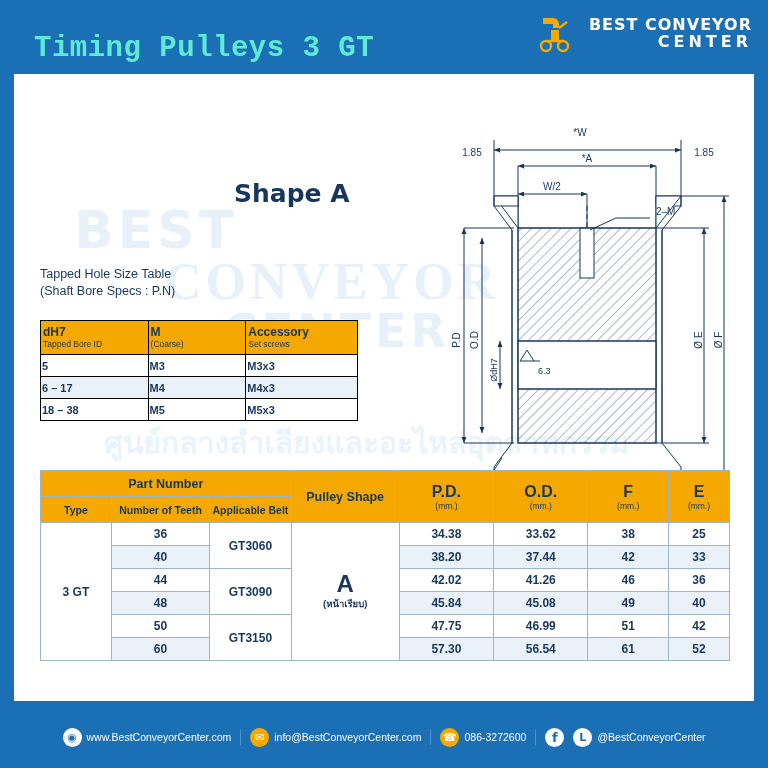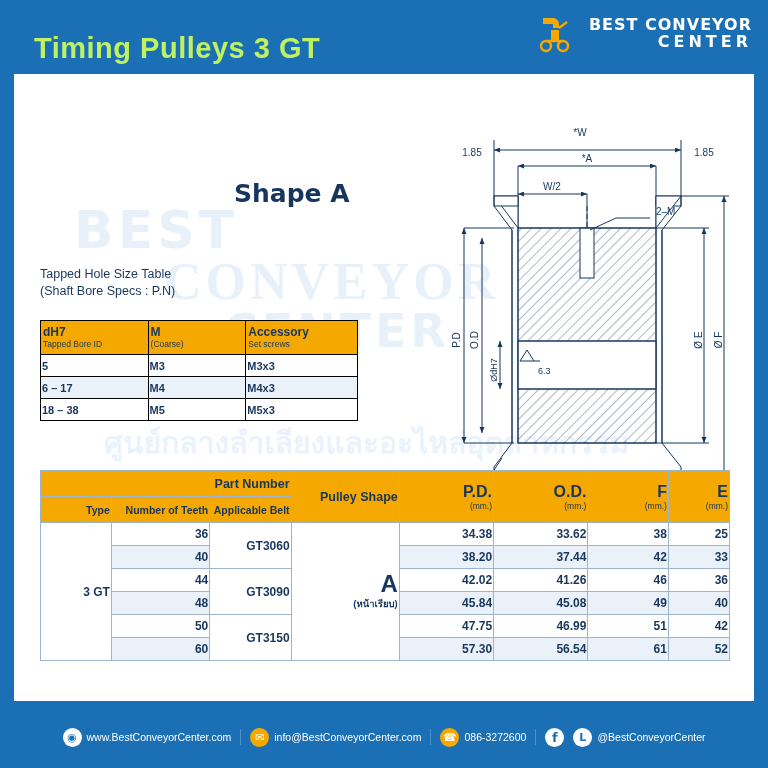--- a/index.html
+++ b/index.html
@@ -29,22 +29,22 @@
   .logo-text .l2 {
     font-size:16px; font-weight:bold; letter-spacing:4px; text-align:right;
     font-family:"DejaVu Sans", sans-serif;
   }
   
   .title-band {
     position:absolute; left:14px; top:22px; width:575px; height:52px;
     background:#1b6fb5;
   }
   .title-band .title {
-    color:#bef264; font-size:29px; font-weight:bold; letter-spacing:.5px;
-    font-family:Liberation Sans, sans-serif;
+    color:#5eead4; font-size:29px; font-weight:bold; letter-spacing:.5px;
+    font-family:Liberation Mono, monospace;
     padding:10px 0 0 20px;
   }
   
   .sheet {
     position:absolute; left:14px; top:74px; width:740px; height:627px;
     background:#ffffff;
   }
   
   .watermark {
     position:absolute; left:60px; top:130px; width:620px; height:220px;
@@ -88,21 +88,21 @@
   .tht tbody tr:nth-child(even) td { background:#eaf1f8; }
   
   .drawing { position:absolute; left:380px; top:4px; width:360px; height:400px; }
   .drawing svg { display:block; }
   
   .main-table {
     position:absolute; left:26px; top:396px; width:690px;
     border-collapse:collapse; font-size:11.5px; color:#17365d;
   }
   .main-table th, .main-table td {
-    border:1px solid #9ab5cd; text-align:right;
+    border:1px solid #9ab5cd; text-align:center;
   }
   .main-table thead th {
     background:#f5a800; color:#17365d; font-weight:bold;
   }
   .mt-h1 { height:26px; font-size:12.5px; }
   .mt-h2 { height:26px; font-size:10.5px;margin-left:32px; }
   .mt-big { font-size:16px; font-weight:bold; }
   .mt-unit { font-size:8.5px; font-weight:normal; display:block; }
   .main-table tbody td { height:23px; font-weight:bold; font-size:12px; }
   .main-table tbody tr:nth-child(odd) td { background:#ffffff; }

